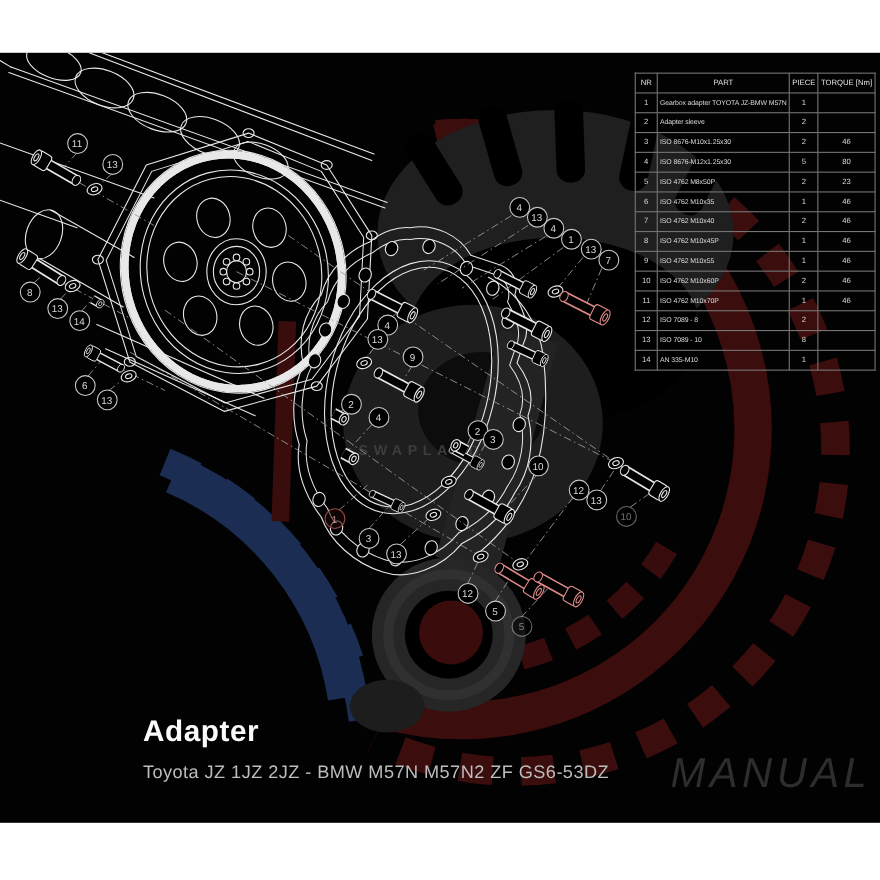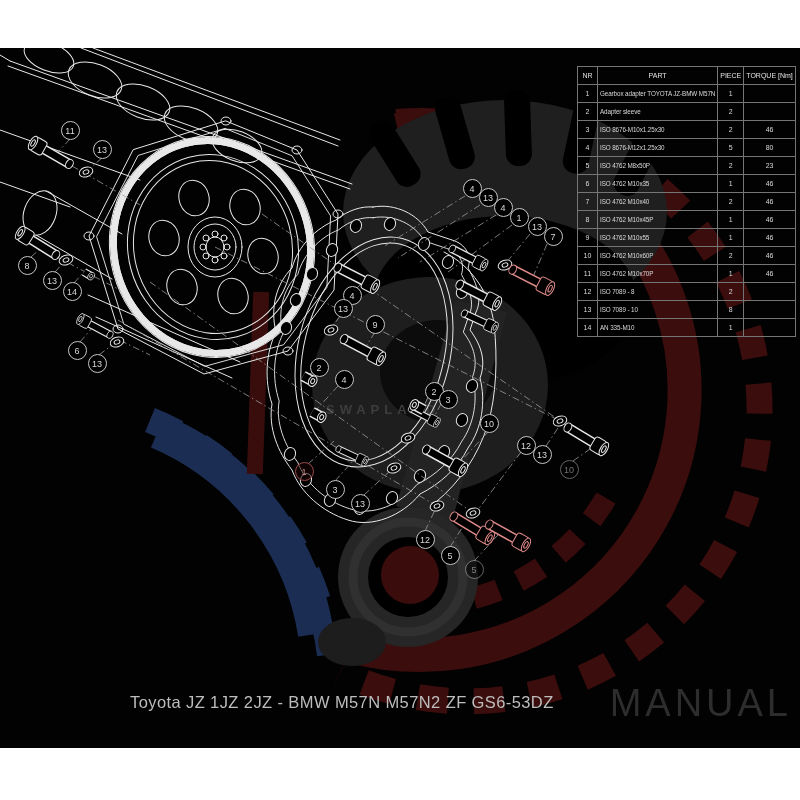--- a/index.html
+++ b/index.html
@@ -23,21 +23,21 @@
   .parts-table th{font-size:7px;color:#e4e4e4;}
   .parts-table td.part{font-size:6.3px;letter-spacing:-0.1px;text-align:left;}
   .col-nr{width:20px;} .col-part{width:107px;} .col-piece{width:20px;} .col-torque{width:50px;}
 
   
   .footer-title{position:absolute;left:130px;top:602px;color:#fafafa;font-size:27px;font-weight:700;
                 letter-spacing:0.5px;}
   .footer-subtitle{position:absolute;left:130px;top:645px;color:#bdbdbd;font-size:16.5px;
                 letter-spacing:0.4px;text-align:center;}
   .manual-label{position:absolute;right:8px;top:634px;color:#2d2d2d;font-size:38px;
-                letter-spacing:4px;font-weight:400;}
+                letter-spacing:4px;font-weight:400;font-style:italic;}
 </style>
 </head>
 <body>
 
 <div class="page">
   <div class="canvas">
 
     <svg class="art" width="800" height="700" viewBox="0 48 800 700" xmlns="http://www.w3.org/2000/svg">
       <defs>
         <g id="boltbody">
@@ -406,16 +406,17 @@
           </tr>
           <tr>
             <td class="nr">14</td>
             <td class="part">AN 335-M10</td>
             <td class="piece">1</td>
             <td class="torque"></td>
           </tr>
         </tbody>
     </table>
 
+    <div class="footer-title">Adapter</div>
     <div class="footer-subtitle">Toyota JZ 1JZ 2JZ - BMW M57N M57N2  ZF GS6-53DZ</div>
     <div class="manual-label">MANUAL</div>
   </div>
 </div>
 
 </body></html>

